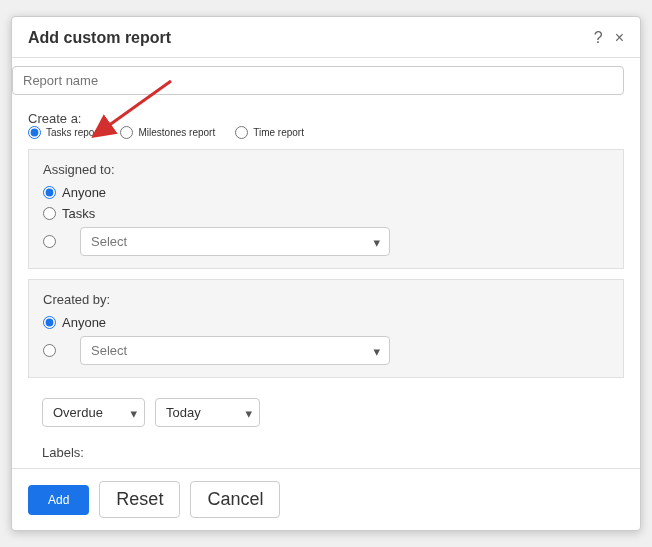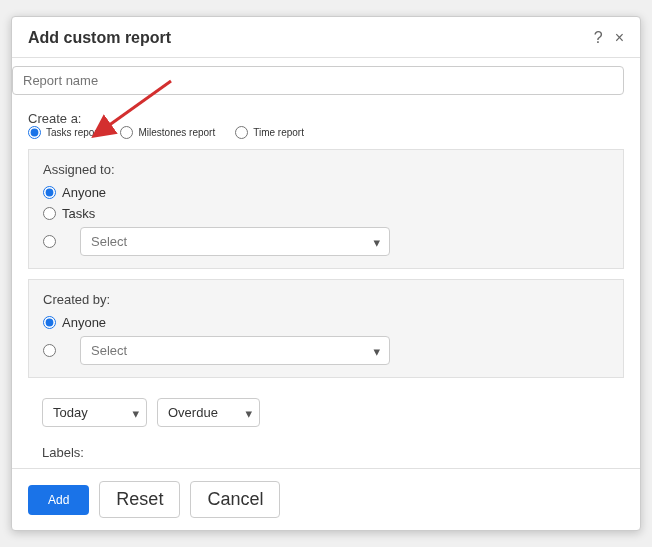--- a/index.html
+++ b/index.html
@@ -298,31 +298,31 @@
               <option value="">Select</option>
             </select>
           </div>
         </div>
       </div>
 
       <div class="view-tasks-section">
         <div class="view-tasks-row">
           <div class="view-tasks-select-wrapper">
             <select>
-              <option>Today</option>
-              <option>This week</option>
-              <option>This month</option>
+              <option>Overdue</option>
+              <option>All</option>
+              <option>Active</option>
+              <option>Completed</option>
             </select>
           </div>
           <div class="view-tasks-select-wrapper">
             <select>
-              <option>Overdue</option>
-              <option>All</option>
-              <option>Active</option>
-              <option>Completed</option>
+              <option>Today</option>
+              <option>This week</option>
+              <option>This month</option>
             </select>
           </div>
         </div>
       </div>
 
       <div class="labels-label">Labels:</div>
     </div>
 
     <div class="dialog-footer">
       <button class="btn-add">Add</button>

